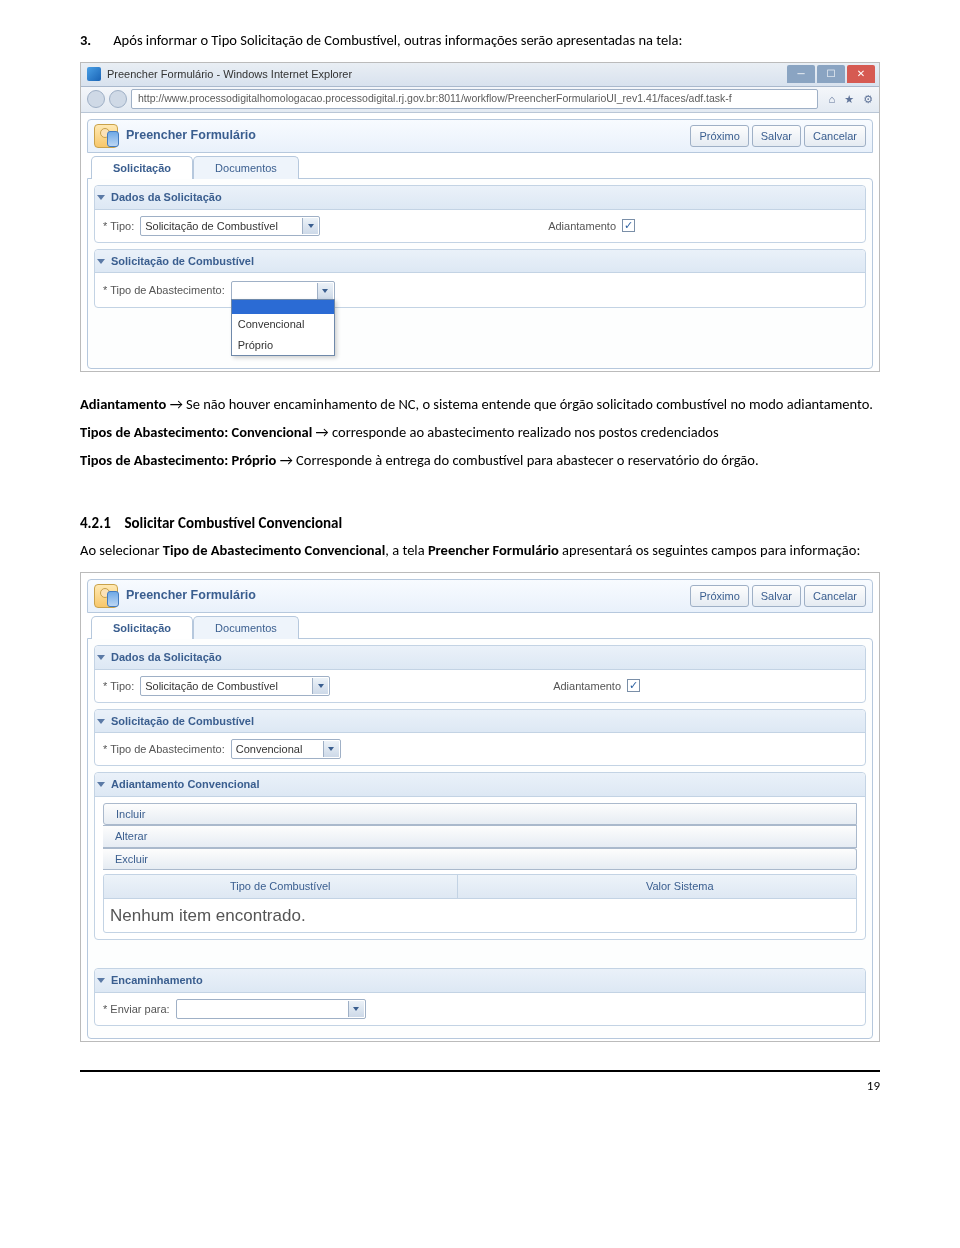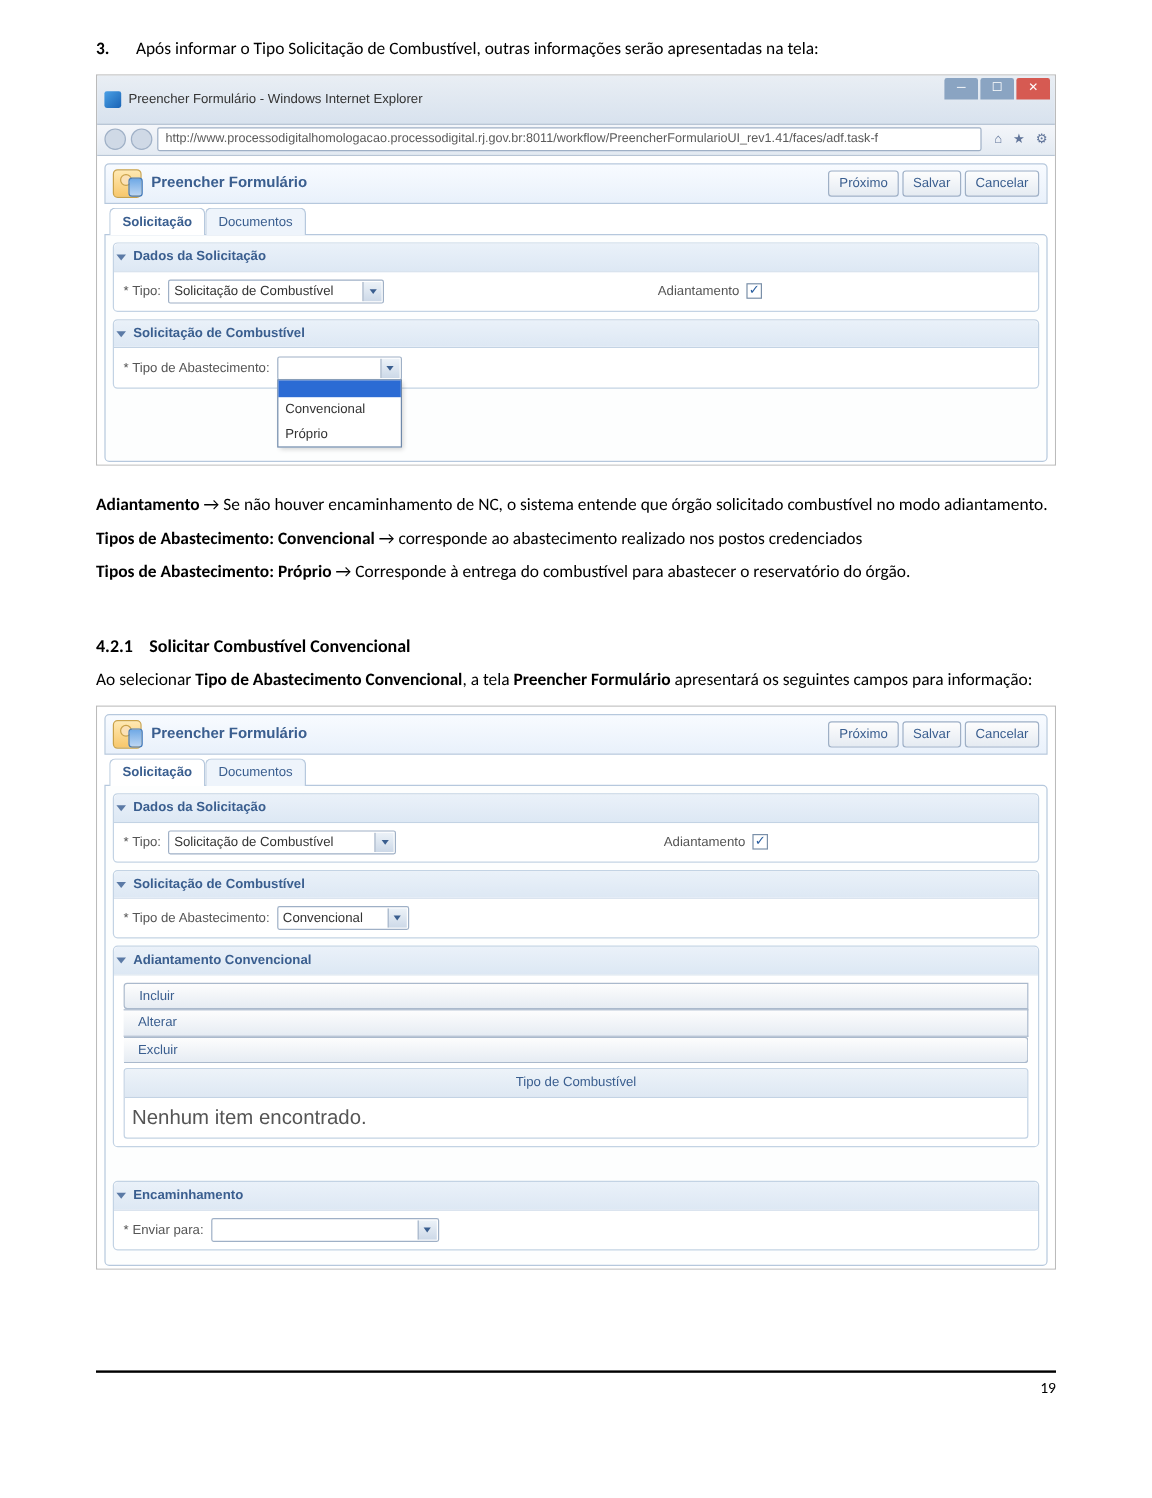--- a/index.html
+++ b/index.html
@@ -25,21 +25,21 @@
     margin:4px 0 22px 0;
     background:#fff;
     font-size:11px;
     font-family: Tahoma, Arial, sans-serif;
     color:#333;
   }
   
   .ie-title {
     background: linear-gradient(#e9eef4,#d8e2ee);
     border-bottom:1px solid #a9b8cc;
-    height:41px; display:flex; align-items:center; padding:0 6px;
+    height:24px; display:flex; align-items:center; padding:0 6px;
     position:relative;
   }
   .ie-title .favicon {
     width:14px;height:14px;margin-right:6px;
     background:linear-gradient(135deg,#4aa0e6,#1963b5);
     border-radius:2px;
   }
   .ie-winbtns { position:absolute; right:4px; top:2px; display:flex;}
   .ie-winbtns span{
     display:inline-flex;align-items:center;justify-content:center;
@@ -84,21 +84,21 @@
     background:linear-gradient(#6fa9e6,#bcd6f3);border:1px solid #447bbd;
   }
   .form-title{font-weight:bold;color:#3a5e8f;font-size:12.5px;}
   .hdr-btns{display:flex;gap:3px;}
   .hbtn{
     background:linear-gradient(#fdfdfd,#e5ebf2);border:1px solid #9fb0c6;
     border-radius:3px;padding:2px 8px;font-size:11px;color:#3a5e8f;cursor:pointer;
   }
   .tabs{display:flex;gap:0;margin:0 0 -1px 4px;}
   .tab{
-    padding:3px 10px;border:1px solid #b6c8dd;border-bottom:none;
+    padding:3px 21px;border:1px solid #b6c8dd;border-bottom:none;
     border-radius:5px 5px 0 0;background:#eef4fb;color:#3a5e8f;font-size:11px;
   }
   .tab.active{background:#fff;font-weight:bold;}
 
   .panel-body{
     border:1px solid #b6c8dd;border-radius:0 4px 4px 4px;padding:6px;background:#fdfefe;
   }
   .section{
     border:1px solid #c3d3e4;border-radius:4px;margin-bottom:6px;background:#fff;
   }
@@ -151,21 +151,21 @@
   .grid{border:1px solid #c3d3e4;border-radius:3px;overflow:hidden;}
   .grid-hd{display:flex;background:linear-gradient(#edf3f9,#dee8f3);border-bottom:1px solid #c3d3e4;gap:46px;}
   .grid-hd .cell{flex:1;text-align:center;padding:3px 4px;color:#3a5e8f;font-size:11px;border-right:1px solid #c3d3e4;}
   .grid-hd .cell:last-child{border-right:none;}
   .grid-empty{padding:4px 6px;color:#555;font-size:17px;}
 
   .spacer-sec{height:22px;}
 
   
   .footer{
-    margin-top:84px;border-top:2px solid #000;
+    margin-top:28px;border-top:2px solid #000;
     display:flex;justify-content:flex-end;padding-top:4px;font-size:13px;
   }
 </style>
 </head>
 <body>
 
 <div class="body-text">
   <div class="num-para">
     <span class="num">3.</span>
     <span>Após informar o Tipo Solicitação de Combustível, outras informações serão apresentadas na tela:</span>
@@ -340,20 +340,21 @@
         </div>
         <div class="section-ct">
           <div class="toolbar">
             <span class="tbtn">Incluir</span>
             <span class="tbtn">Alterar</span>
             <span class="tbtn">Excluir</span>
           </div>
           <div class="grid">
             <div class="grid-hd">
               <div class="cell">Tipo de Combustível</div>
+              <div class="cell">Valor Sistema</div>
             </div>
             <div class="grid-empty">Nenhum item encontrado.</div>
           </div>
         </div>
       </div>
       <div class="spacer-sec"></div>
 
       <div class="section">
         <div class="section-hd">
           <span class="caret"></span>

